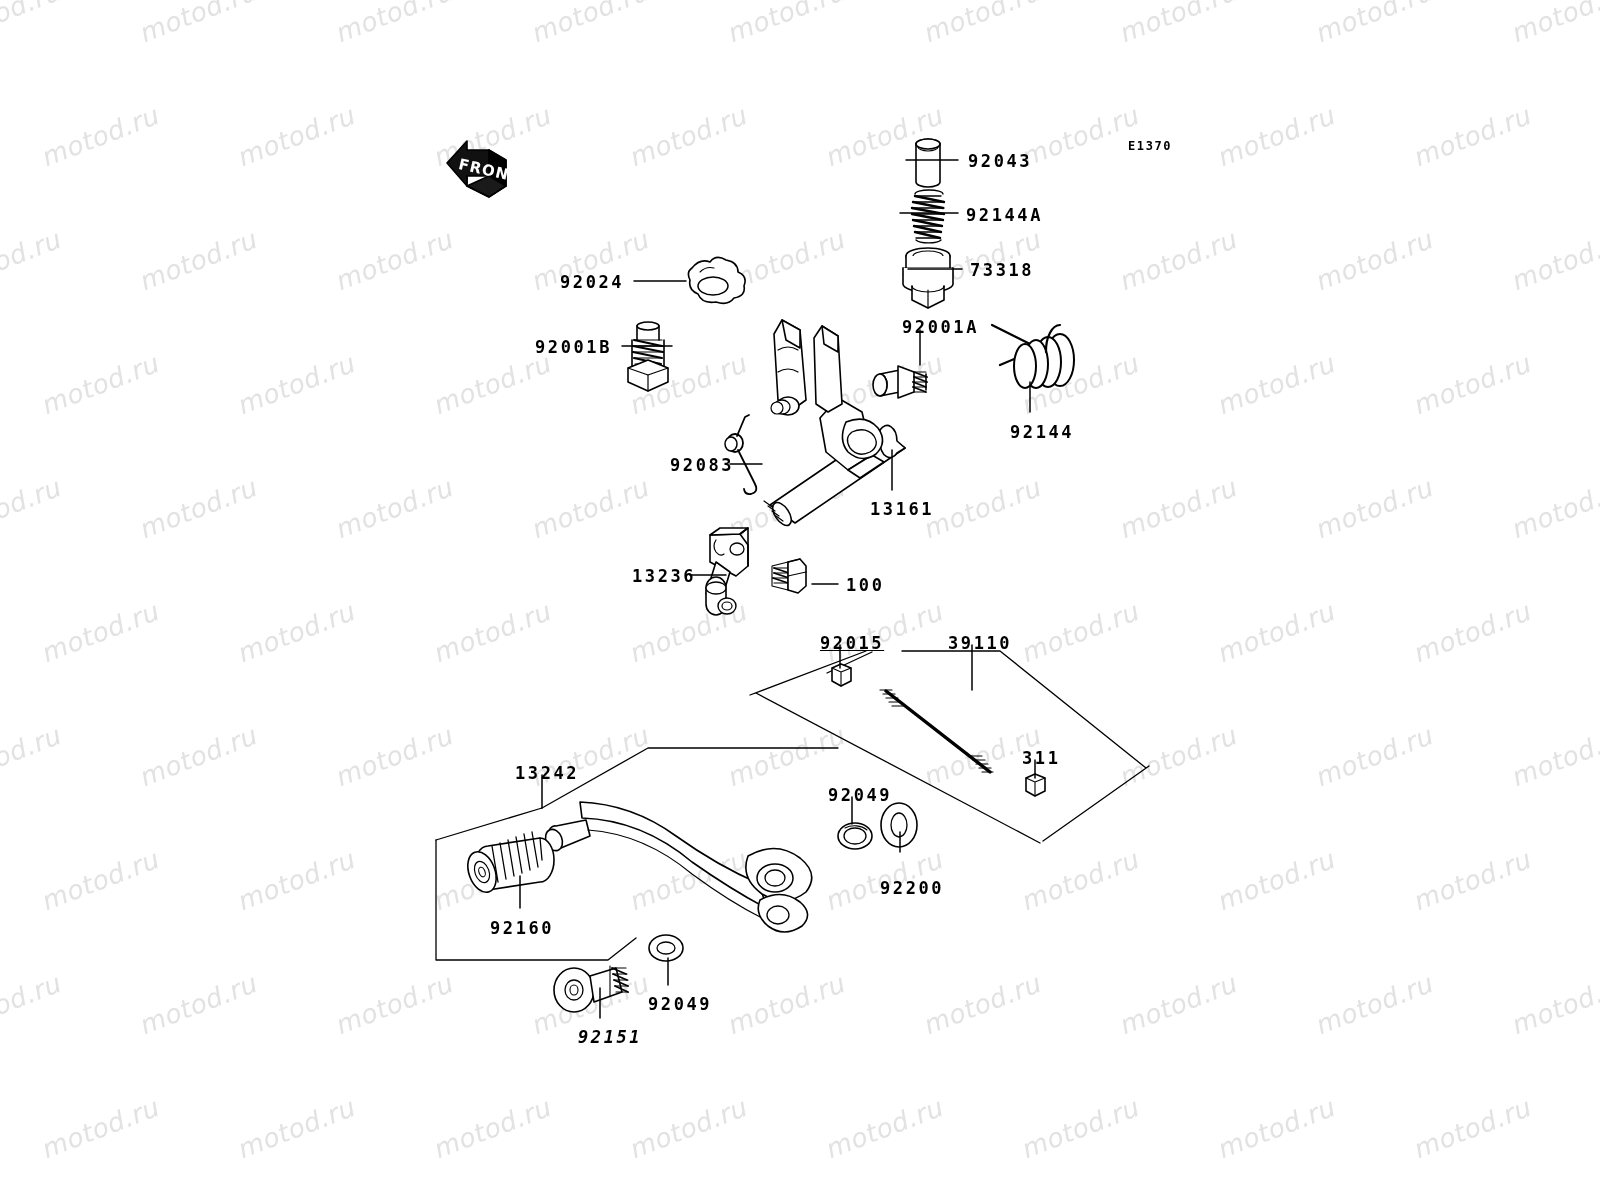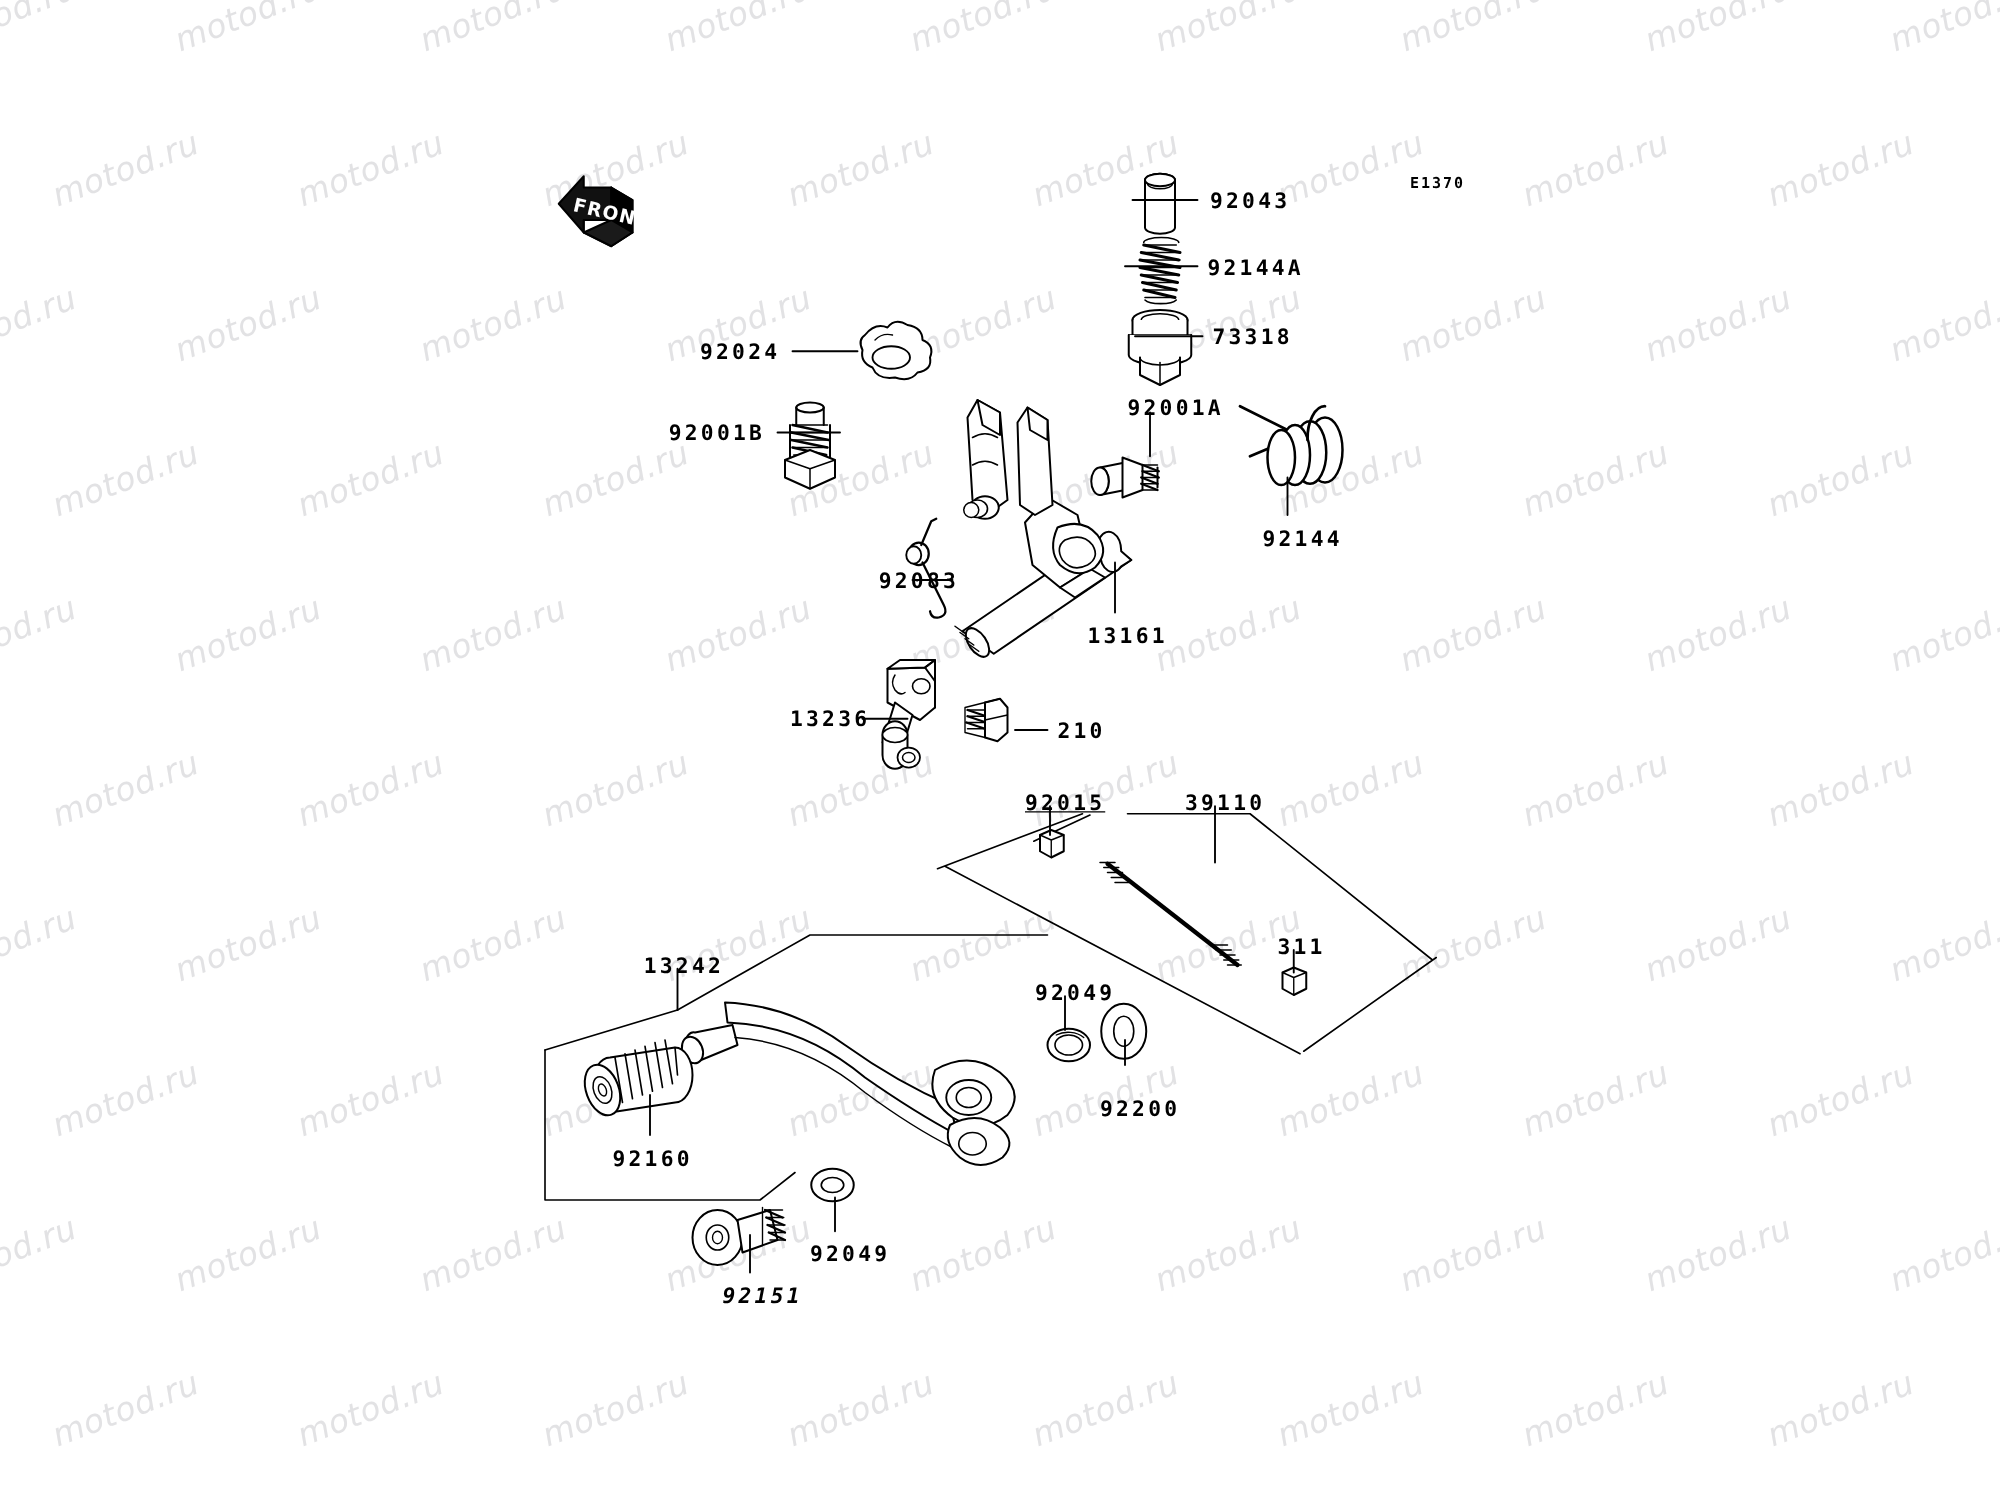--- a/index.html
+++ b/index.html
@@ -410,24 +410,24 @@
   <div id="labels">
     <span class="front-text" style="left:461px; top:155px; transform:rotate(13deg); transform-origin:left top;">FRONT</span>
     <span class="diagram-code" style="left:1128px; top:139px;">E1370</span>
   <span class="part-label" style="left: 968px; top: 151px;">92043</span>
       <span class="part-label" style="left: 966px; top: 205px;">92144A</span>
       <span class="part-label" style="left: 970px; top: 260px;">73318</span>
       <span class="part-label" style="left: 560px; top: 272px;">92024</span>
       <span class="part-label" style="left: 535px; top: 337px;">92001B</span>
       <span class="part-label" style="left: 902px; top: 317px;">92001A</span>
       <span class="part-label" style="left: 1010px; top: 422px;">92144</span>
-      <span class="part-label" style="left: 703px; top: 455px;">92083</span>
+      <span class="part-label" style="left: 670px; top: 455px;">92083</span>
       <span class="part-label" style="left: 870px; top: 499px;">13161</span>
       <span class="part-label" style="left: 632px; top: 566px;">13236</span>
-      <span class="part-label" style="left: 846px; top: 575px;">210</span>
+      <span class="part-label" style="left: 846px; top: 575px;">100</span>
       <span class="part-label" style="left: 820px; top: 633px; text-decoration: underline;">92015</span>
       <span class="part-label" style="left: 948px; top: 633px;">39110</span>
       <span class="part-label" style="left: 1022px; top: 748px;">311</span>
       <span class="part-label" style="left: 515px; top: 763px;">13242</span>
       <span class="part-label" style="left: 828px; top: 785px;">92049</span>
       <span class="part-label" style="left: 880px; top: 862px; margin-top: 16px;">92200</span>
       <span class="part-label" style="left: 490px; top: 918px; text-align: center;">92160</span>
       <span class="part-label" style="left: 648px; top: 994px;">92049</span>
       <span class="part-label" style="left: 578px; top: 1027px; font-style: italic;">92151</span>
     </div>

